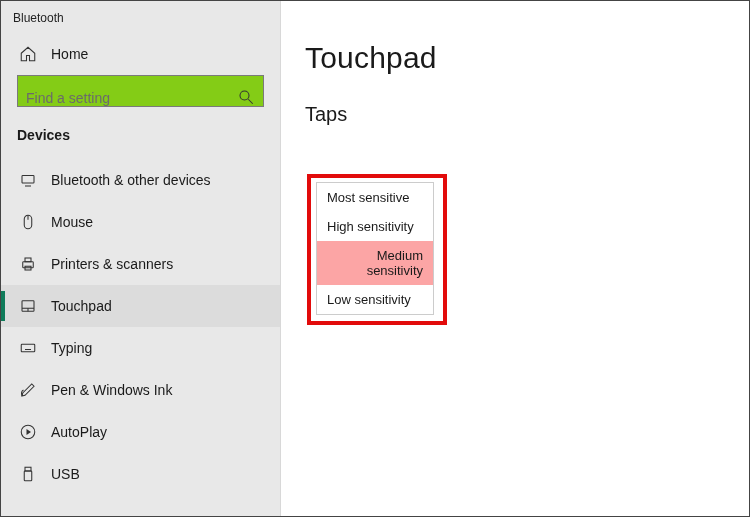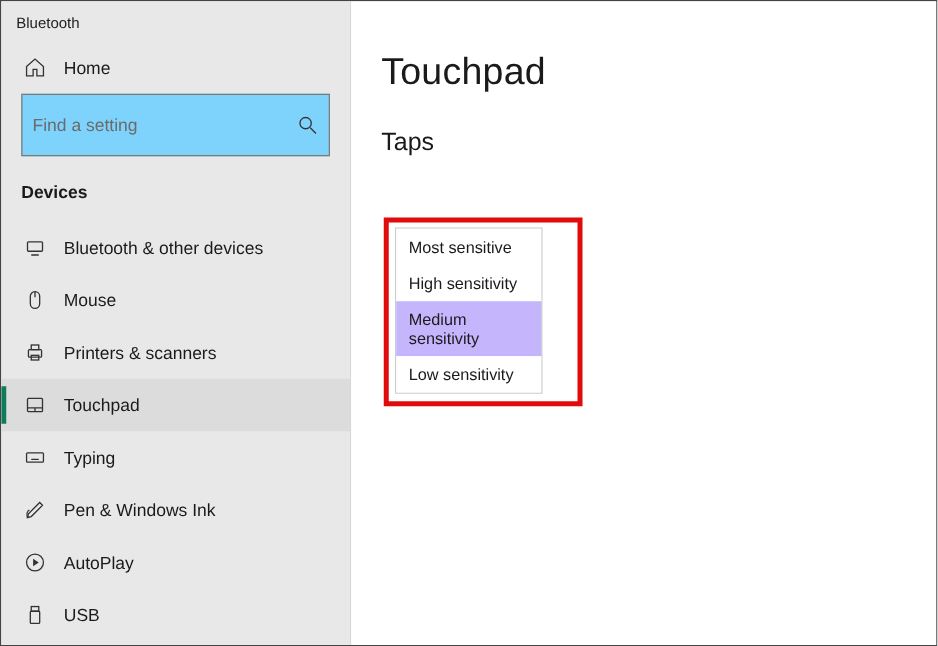--- a/index.html
+++ b/index.html
@@ -38,25 +38,25 @@
     gap: 14px;
     padding: 10px 18px 12px 18px;
     cursor: pointer;
   }
   .home-row .lbl { font-size: 14px; }
   .search-wrap {
     padding: 0 16px 14px 16px;
   }
   .search {
     width: 100%;
-    height: 50px;
+    height: 32px;
     border: 1px solid #7a7a7a;
-    background: #7dd3fc;
-    display: flex;
-    align-items: center;
+    background: #84cc16;
+    display: flex;
+    align-items: flex-end;
     padding: 0 8px;
   }
   .search input {
     flex: 1;
     border: none;
     background: transparent;
     outline: none;
     font-size: 14px;
     color: #555;
   }
@@ -114,38 +114,39 @@
   .desc {
     font-size: 14px;
     color: #666;
     line-height: 1.4;
     max-width: 400px;
   }
   .dropdown-zone {
     position: absolute;
     left: 306px;
     top: 173px;
-    width: 159px;
+    width: 140px;
     border: 4px solid #e20b0b;
     background: transparent;
   }
   .dd {
     width: 118px;
     margin: 4px 5px 6px 5px;
     border: 1px solid #ccc;
     background: #fff;
   }
   .dd-option {
     padding: 7px 10px;
     font-size: 13px;
     cursor: pointer;
     background: #fff;
   }
   .dd-option.sel {
-    background: #c4b5fd;
+    background: #fca5a5;
+    text-align: right;
   }
 </style>
 </head>
 <body>
 
 <div class="window">
 
   <aside class="sidebar">
     <div class="sb-title">Bluetooth</div>
 

